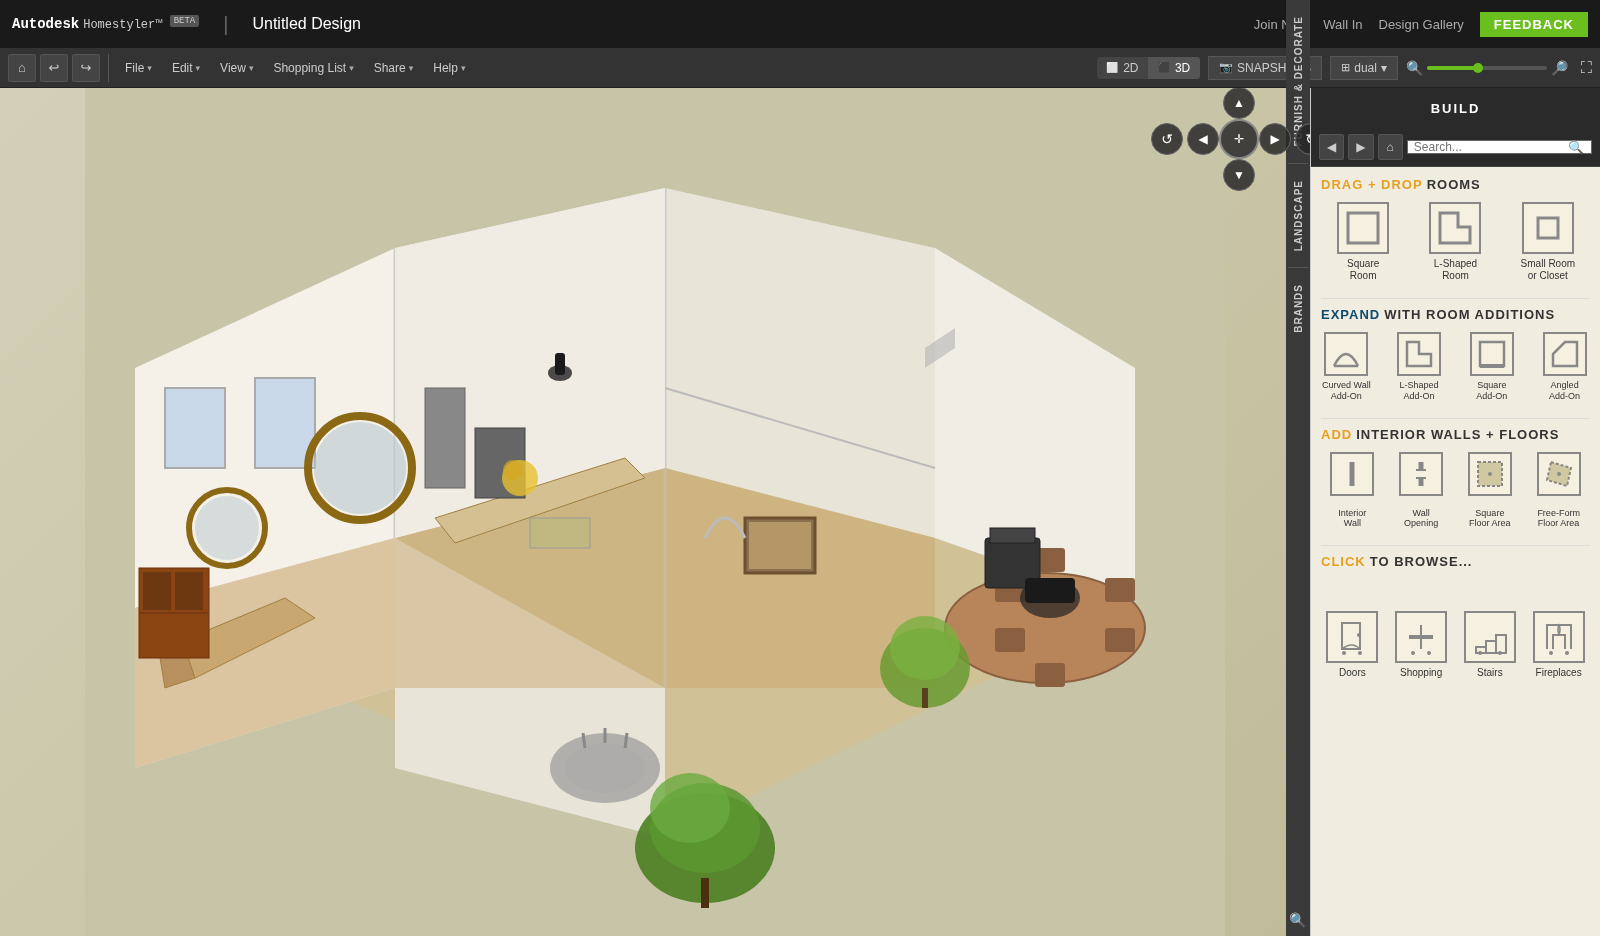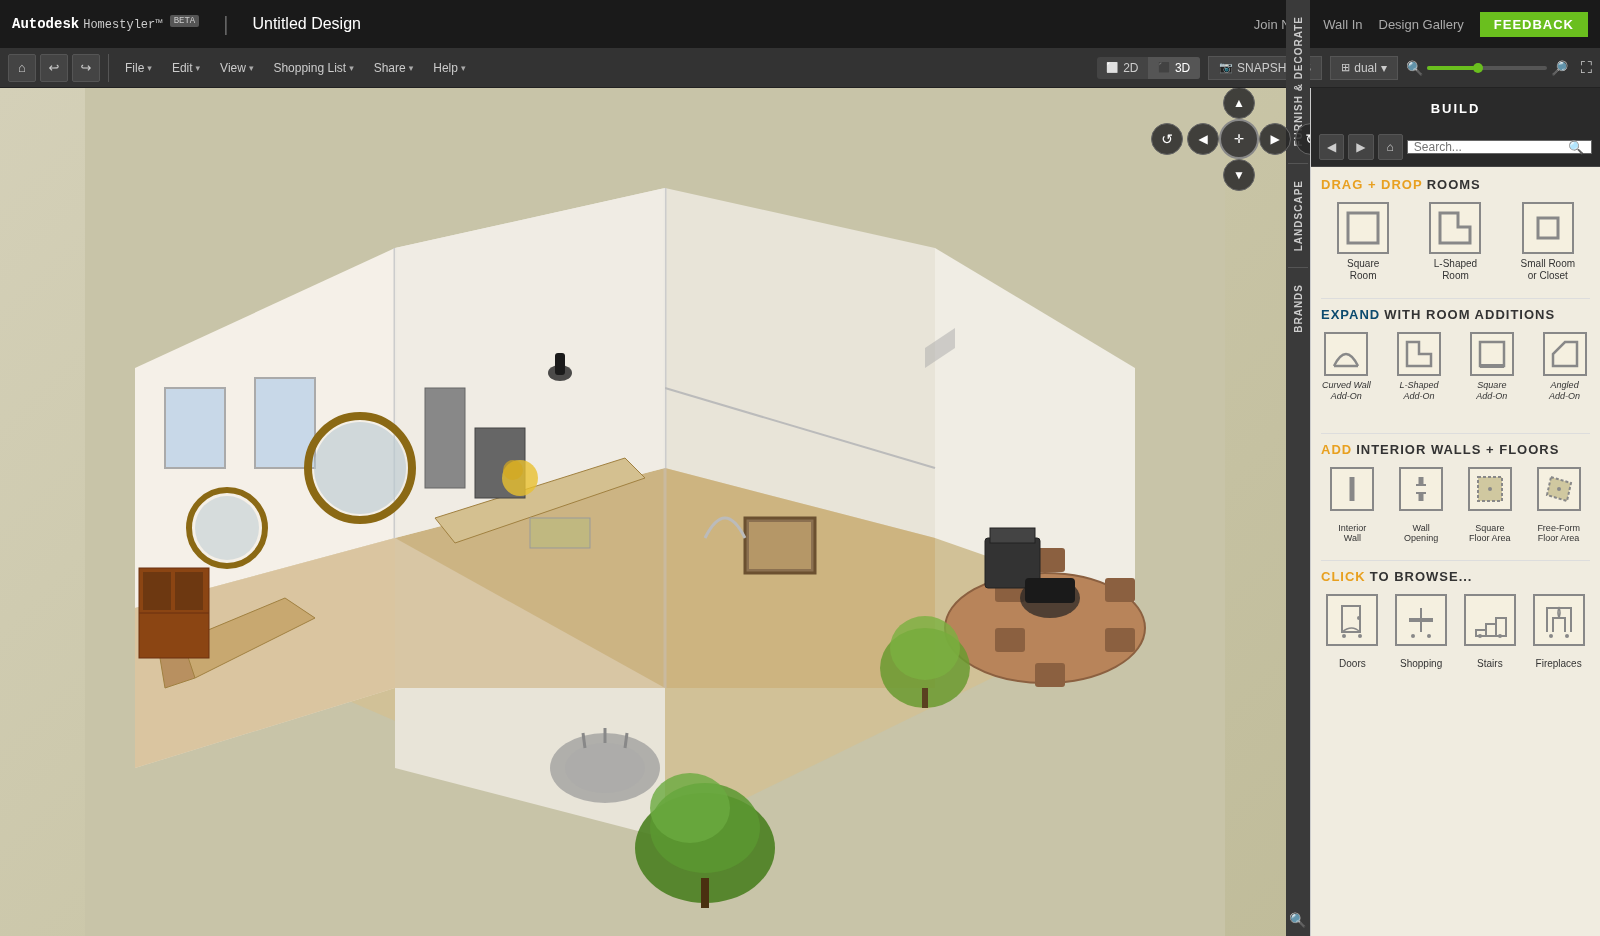--- a/index.html
+++ b/index.html
@@ -176,22 +176,21 @@
     }
     .room-shape {
       width: 52px; height: 52px; background: #f5f0e0;
       border: 2px solid #888; display: flex; align-items: center; justify-content: center;
       font-size: 10px; color: #555;
     }
     .room-label { font-size: 10px; color: #333; text-align: center; line-height: 1.2; }
 
     .additions-grid {
       display: grid; grid-template-columns: repeat(4, 1fr); gap: 22px;
-      margin-bottom: 31px;
-      font-style: italic;
+      margin-bottom: 16px;
     }
     .addition-item {
       display: flex; flex-direction: column; align-items: center; gap: 4px;
       cursor: pointer;
     }
     .addition-shape {
       width: 44px; height: 44px; background: #f5f0e0;
       border: 2px solid #888; display: flex; align-items: center; justify-content: center;
     }
     .addition-label { font-size: 9px; color: #333; text-align: center; line-height: 1.2; }
@@ -207,22 +206,23 @@
     .wall-shape {
       width: 44px; height: 44px; background: #f5f0e0;
       border: 2px solid #888; display: flex; align-items: center; justify-content: center;
     }
     .wall-label { font-size: 9px; color: #333; text-align: center; line-height: 1.2; margin-top: 8px; }
 
     .browse-grid {
       display: grid; grid-template-columns: repeat(4, 1fr); gap: 6px;
     }
     .browse-item {
-      display: flex; flex-direction: column; align-items: center; gap: 12px;
+      display: flex; flex-direction: column; align-items: center; gap: 4px;
       cursor: pointer;
+      margin-top: 32px;
     }
     .browse-shape {
       width: 52px; height: 52px; background: #f5f0e0;
       border: 2px solid #888; display: flex; align-items: center; justify-content: center;
     }
     .browse-label { font-size: 10px; color: #333; text-align: center; }
 
     
     svg { display: block; }
 

